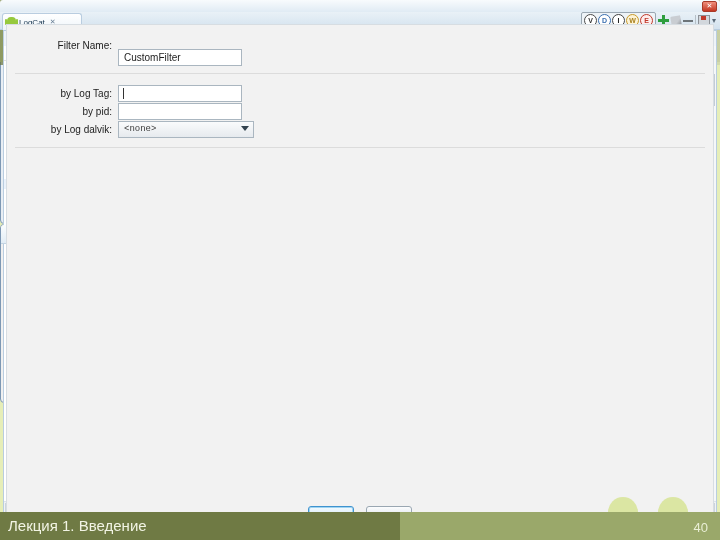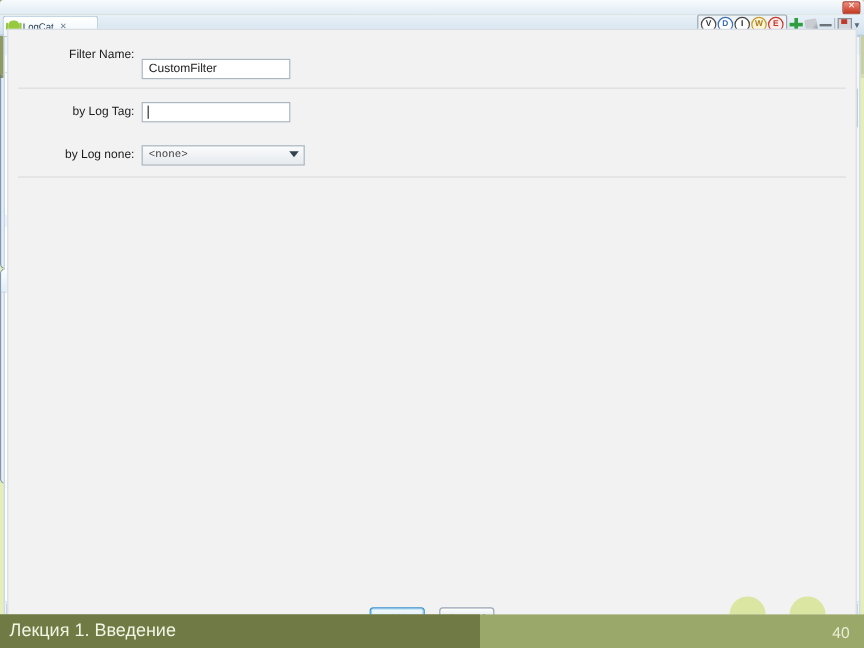--- a/index.html
+++ b/index.html
@@ -616,23 +616,29 @@
 
       <div class="lf-divider" style="top:48px;"></div>
 
       <div class="lf-row" style="left:0;top:60px;width:100%;">
         <div class="lf-lab" style="width:105px;">by Log Tag:</div>
         <div class="lf-inp caret" style="width:122px;margin-left:6px;">
           <div class="lf-val"></div>
         </div>
       </div>
 
+      <div class="lf-row" style="left:0;top:78px;width:100%;">
+        <div class="lf-lab" style="width:105px;">by pid:</div>
+        <div class="lf-inp" style="width:122px;margin-left:6px;">
+          <div class="lf-val"></div>
+        </div>
+      </div>
 
       <div class="lf-row" style="left:0;top:96px;width:100%;">
-        <div class="lf-lab" style="width:105px;">by Log none:</div>
+        <div class="lf-lab" style="width:105px;">by Log dalvik:</div>
         <div class="lf-sel" style="width:134px;margin-left:6px;font-family:Liberation Mono, monospace;">
           <div class="ph">&lt;none&gt;</div>
           <div class="arw"></div>
         </div>
       </div>
 
       <div class="lf-divider" style="top:122px;"></div>
 
       <div class="lf-btns">
         <div class="lf-btn primary">OK</div>

